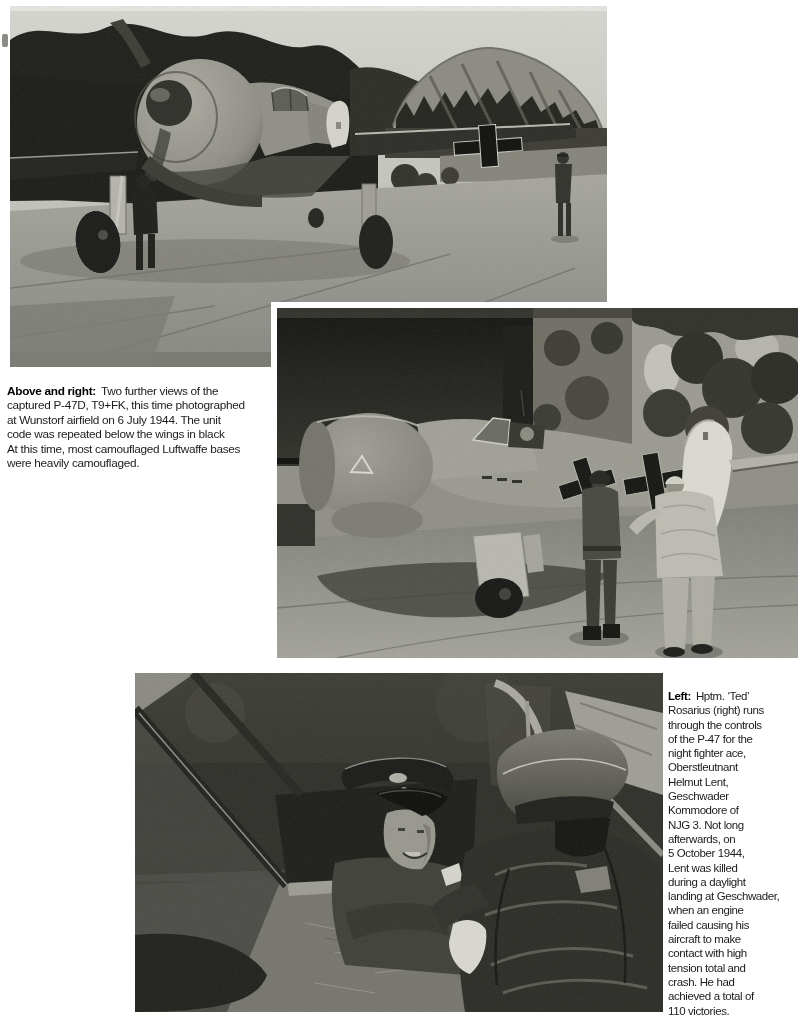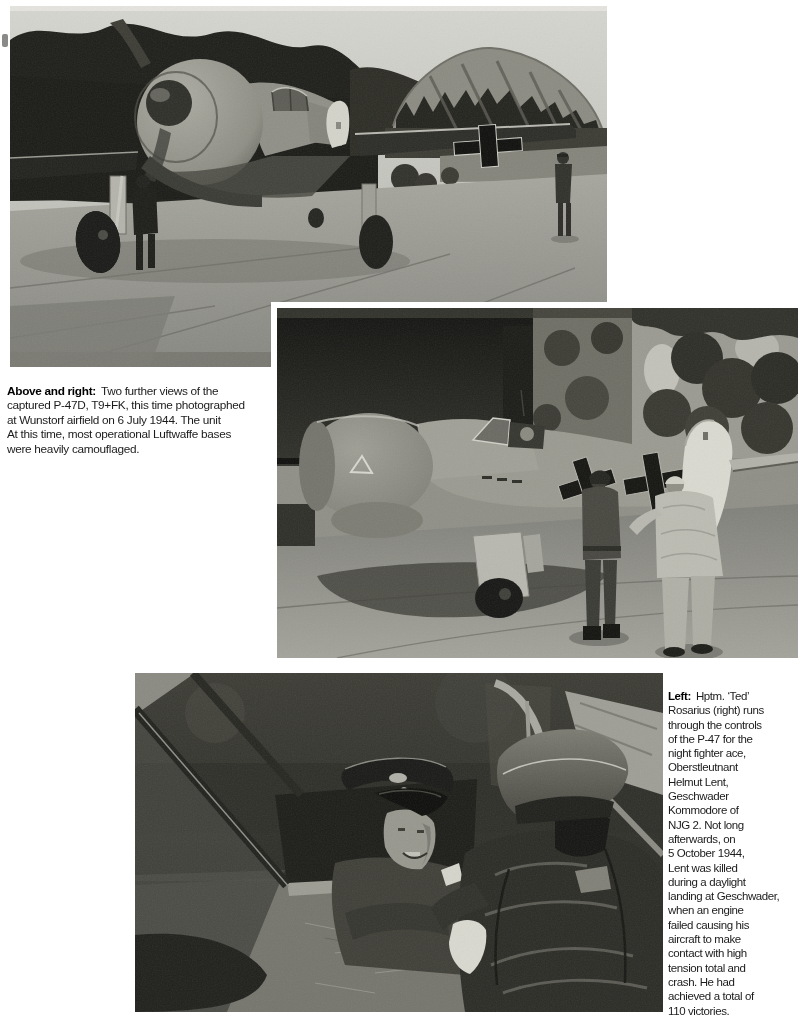--- a/index.html
+++ b/index.html
@@ -383,37 +383,38 @@
       </g>
       <rect width="528" height="339" filter="url(#p3grain)" opacity="0.10"></rect>
     </svg>
   </div>
 
   <div class="caption" id="caption-left">
     <div class="cap-line"><span class="lead">Above and right:</span><span class="after-lead">Two further views of the</span></div>
     <div>
         <div class="cap-line">captured P-47D, T9+FK, this time photographed</div>
         <div class="cap-line">at Wunstorf airfield on 6 July 1944. The unit</div>
-        <div class="cap-line">At this time, most operational Luftwaffe bases</div>
+        <div class="cap-line">code was repeated below the wings in black</div>
+        <div class="cap-line">At this time, most camouflaged Luftwaffe bases</div>
         <div class="cap-line">were heavily camouflaged.</div>
       </div>
   </div>
 
   <div class="caption" id="caption-right">
     <div class="cap-line"><span class="lead">Left:</span><span class="after-lead">Hptm. ‘Ted’</span></div>
     <div>
         <div class="cap-line">Rosarius (right) runs</div>
         <div class="cap-line">through the controls</div>
         <div class="cap-line">of the P-47 for the</div>
         <div class="cap-line">night fighter ace,</div>
         <div class="cap-line">Oberstleutnant</div>
         <div class="cap-line">Helmut Lent,</div>
         <div class="cap-line">Geschwader</div>
         <div class="cap-line">Kommodore of</div>
-        <div class="cap-line">NJG 2. Not long</div>
+        <div class="cap-line">NJG 3. Not long</div>
         <div class="cap-line">afterwards, on</div>
         <div class="cap-line">5 October 1944,</div>
         <div class="cap-line">Lent was killed</div>
         <div class="cap-line">during a daylight</div>
         <div class="cap-line">landing at Geschwader,</div>
         <div class="cap-line">when an engine</div>
         <div class="cap-line">failed causing his</div>
         <div class="cap-line">aircraft to make</div>
         <div class="cap-line">contact with high</div>
         <div class="cap-line">tension total and</div>

